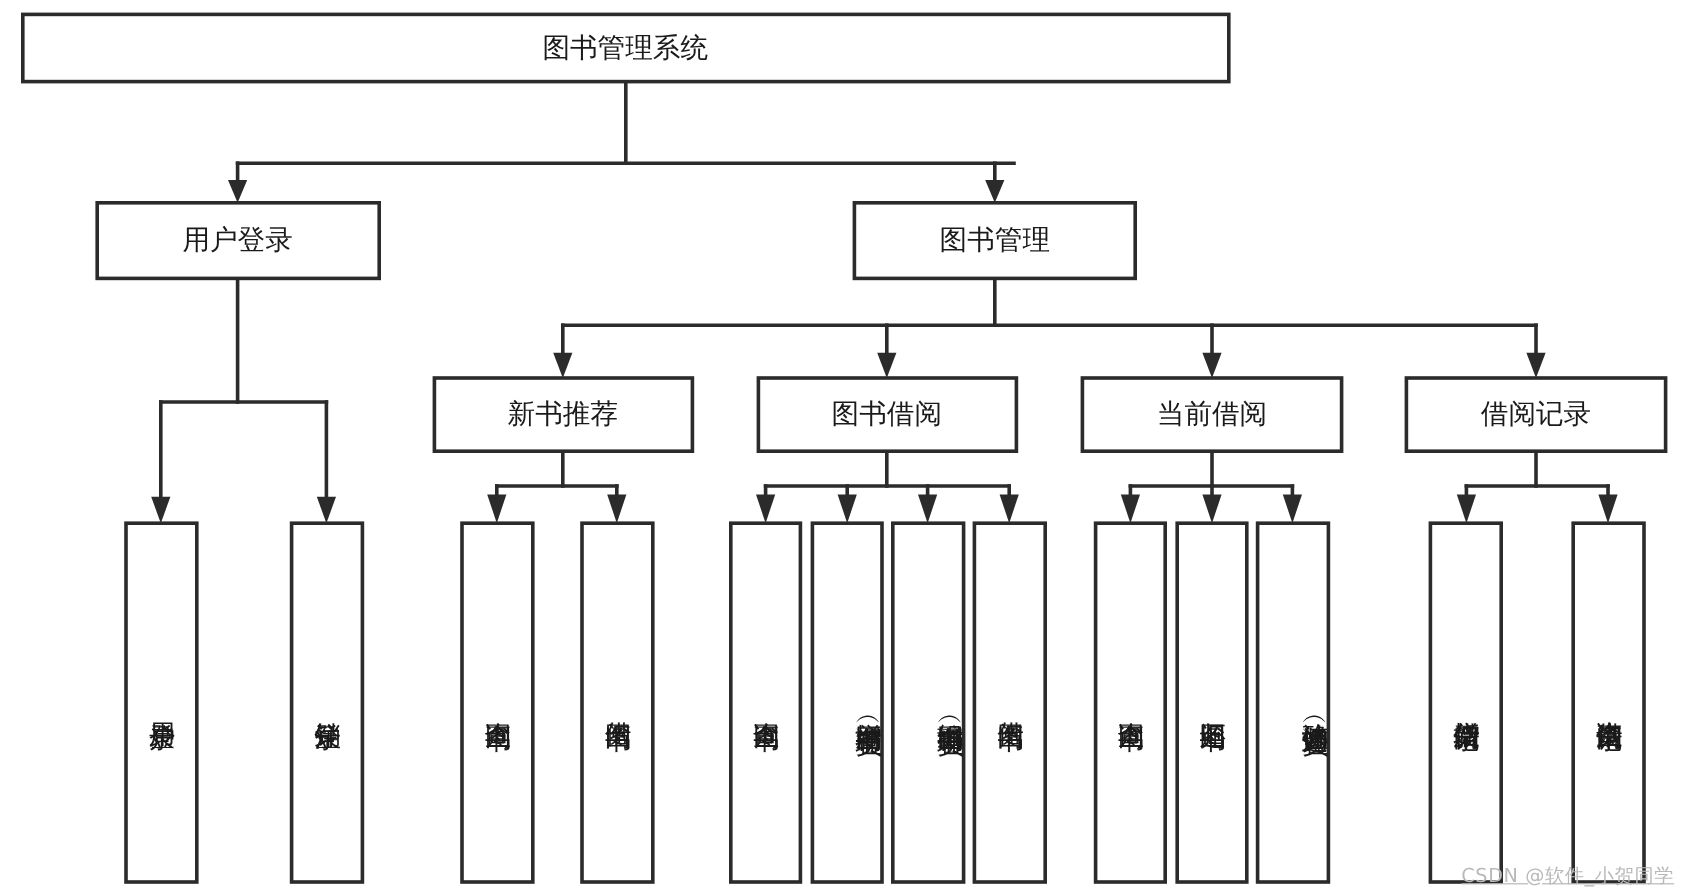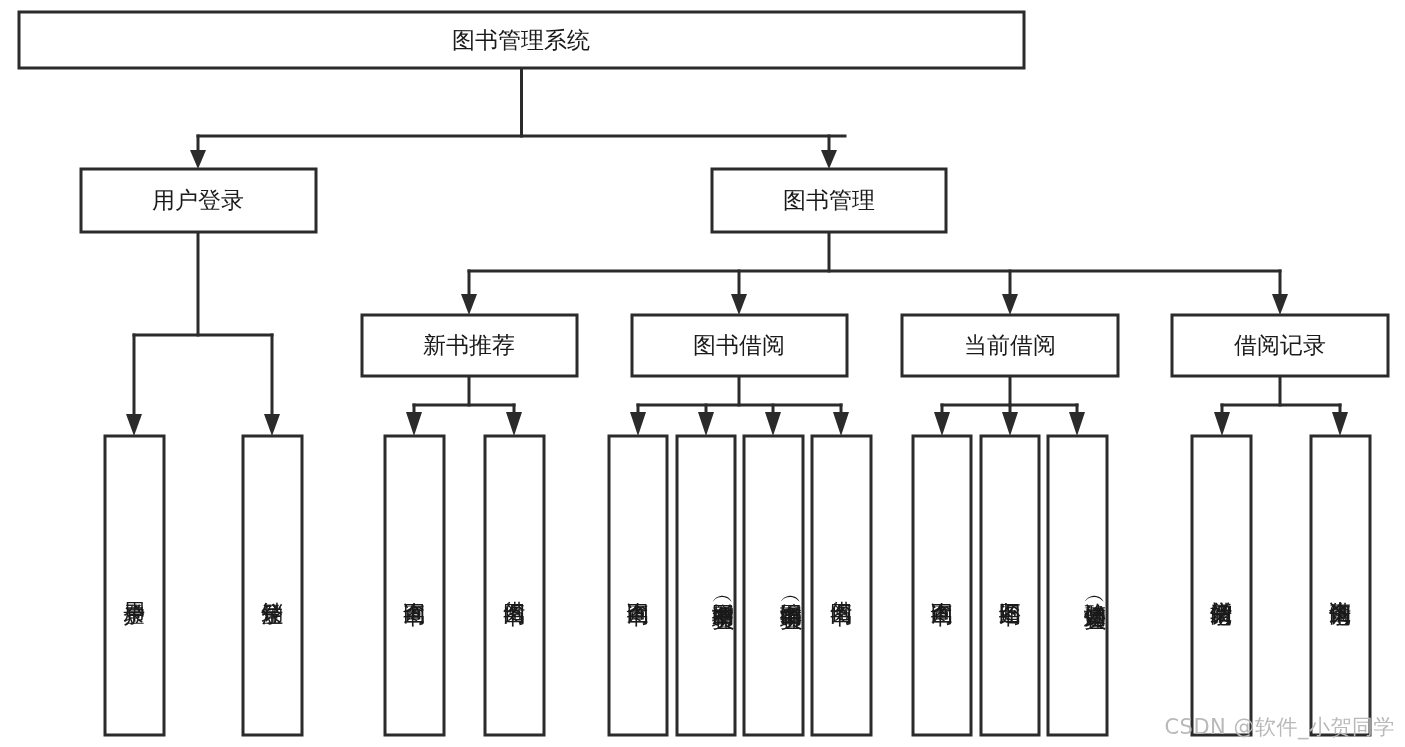--- a/index.html
+++ b/index.html
@@ -62,24 +62,25 @@
     text-align: center;
     white-space: pre;
     pointer-events: none;
     user-select: none;
   }
   .watermark {
     position: absolute;
     right: 10px;
     bottom: 6px;
     font-family: "DejaVu Sans", "Liberation Sans", sans-serif;
-    font-size: 21px;
+    font-size: 16px;
     color: #b9b9b9;
     letter-spacing: 0.5px;
     white-space: nowrap;
+    text-decoration: underline;
   }
 </style>
 </head>
 <body>
 
 <div id="diagram-root">
 
   <svg id="flowchart" viewBox="0 0 1405 747">
 
     <g>

